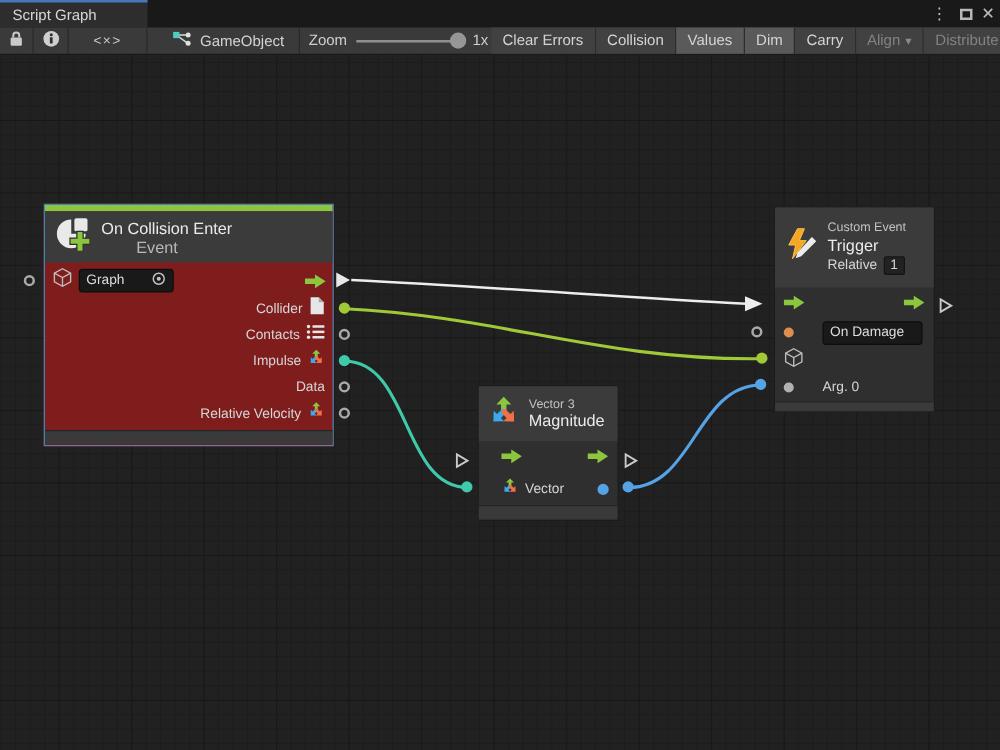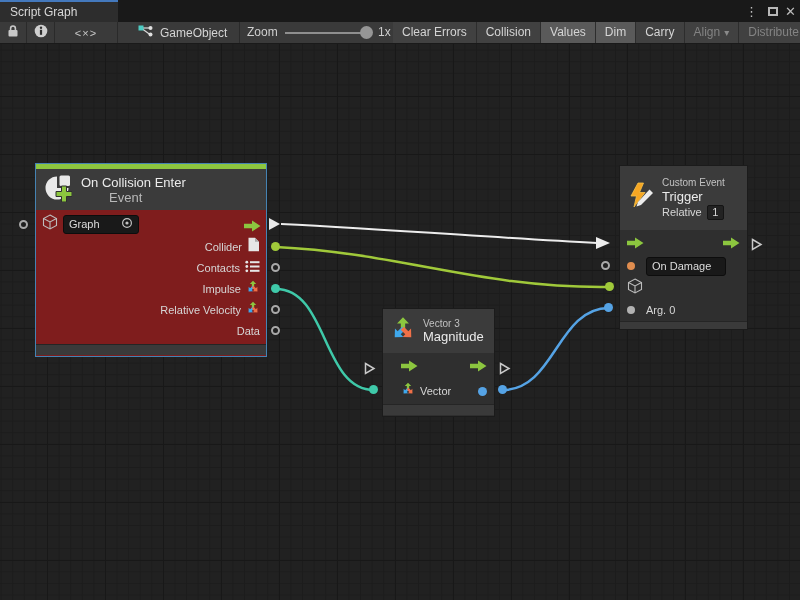--- a/index.html
+++ b/index.html
@@ -77,21 +77,21 @@
   .n-vector .node-footer { height:11px; }
 
   
   .n-trigger { left:619px; top:165px; width:129px; height:165px; }
   .n-trigger .node-header { height:64px; padding-left:8px; gap:8px; }
   .th-text { display:flex; flex-direction:column; gap:1px; }
   .args-line { display:flex; align-items:center; gap:5px; font-size:11px; color:#d6d6d6; }
   .args-box { width:17px; height:15px; background:#222; border:1px solid #141414; border-radius:2px;
     font-size:11px; color:#d6d6d6; display:flex; align-items:center; justify-content:center; }
   .n-trigger .body { height:91px; padding-top:3px; }
-  .t-row { height:22px; display:flex; align-items:center; gap:11px; padding:0 7px; }
+  .t-row { height:22px; display:flex; align-items:center; gap:23px; padding:0 7px; }
   .n-trigger .node-footer { height:8px; }
 
   
   .dot { position:absolute; width:9px; height:9px; border-radius:50%; }
   .ring { position:absolute; width:9px; height:9px; border-radius:50%; border:2px solid #a9a9a9; }
   .tri { position:absolute; }
   .subtext { font-size:13px; color:#b9b9b9;margin-left:28px; }
 </style>
 </head>
 <body>
@@ -232,31 +232,31 @@
         <span class="port-label">Impulse</span>
         <span>
           <svg width="14" height="14" viewBox="0 0 24 24">
               <path d="M10 13 V7 H6.5 L12 1.2 L17.5 7 H14 V13 Z" fill="#8cc63f"></path>
               <path d="M10 13 V7 H6.5 L12 1.2 L17.5 7 H14 V13 Z" fill="#3fa8ec" transform="rotate(-135 12 12)"></path>
               <path d="M10 13 V7 H6.5 L12 1.2 L17.5 7 H14 V13 Z" fill="#f07048" transform="rotate(135 12 12)"></path>
             </svg>
         </span>
       </div>
       <div class="port-row">
+        <span class="port-label">Data</span>
+      </div>
+      <div class="port-row">
         <span class="port-label">Relative Velocity</span>
         <span>
           <svg width="14" height="14" viewBox="0 0 24 24">
               <path d="M10 13 V7 H6.5 L12 1.2 L17.5 7 H14 V13 Z" fill="#8cc63f"></path>
               <path d="M10 13 V7 H6.5 L12 1.2 L17.5 7 H14 V13 Z" fill="#3fa8ec" transform="rotate(-135 12 12)"></path>
               <path d="M10 13 V7 H6.5 L12 1.2 L17.5 7 H14 V13 Z" fill="#f07048" transform="rotate(135 12 12)"></path>
             </svg>
         </span>
-      </div>
-      <div class="port-row">
-        <span class="port-label">Data</span>
       </div>
     </div>
     <div class="node-footer"></div>
   </div>
 
   <div class="node n-vector">
     <div class="node-header">
       <span>
         <svg width="26" height="26" viewBox="0 0 24 24">
             <path d="M10 13 V7 H6.5 L12 1.2 L17.5 7 H14 V13 Z" fill="#8cc63f"></path>

